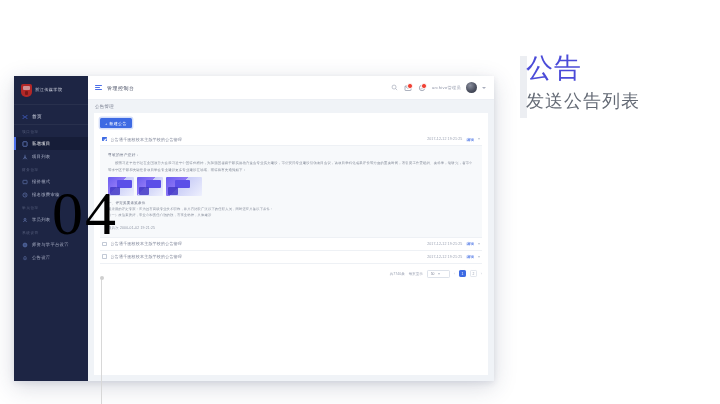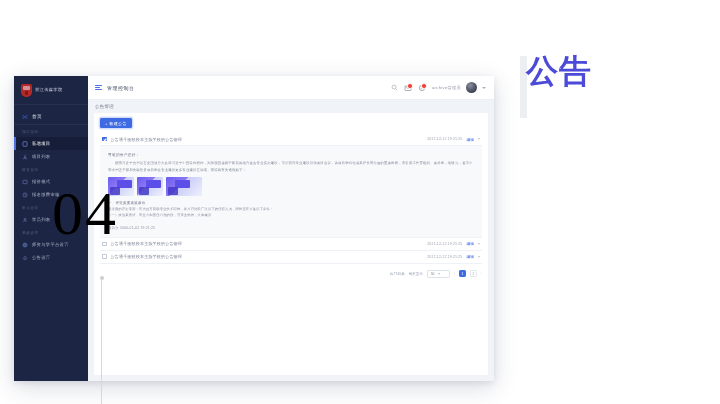--- a/index.html
+++ b/index.html
@@ -428,22 +428,22 @@
   .rp-accent {
     position: absolute;
     left: 0; top: 4px;
     width: 7px;
     height: 62px;
     background: #eceef2;
   }
   .rp-title {
     position: relative;
     margin-left: 6px;
-    font-size: 32px;
-    font-weight: bold;
+    font-size: 27px;
+    font-weight: normal;
     color: #4b4bd8;
     letter-spacing: 1px;
     line-height: 1.2;
   }
   .rp-sub {
     position: relative;
     margin-left: 6px;
     margin-top: 5px;
     font-size: 18px;
     color: #646a75;
@@ -672,15 +672,16 @@
 
         </div>
       </div>
     </div>
   </div>
 </div>
 
 <div class="right-panel">
   <span class="rp-accent"></span>
   <div class="rp-title">公告</div>
+  <div class="rp-sub">发送公告列表</div>
 </div>
 <div class="rp-number">04</div>
 <div class="rp-stem"></div>
 
 </body></html>

